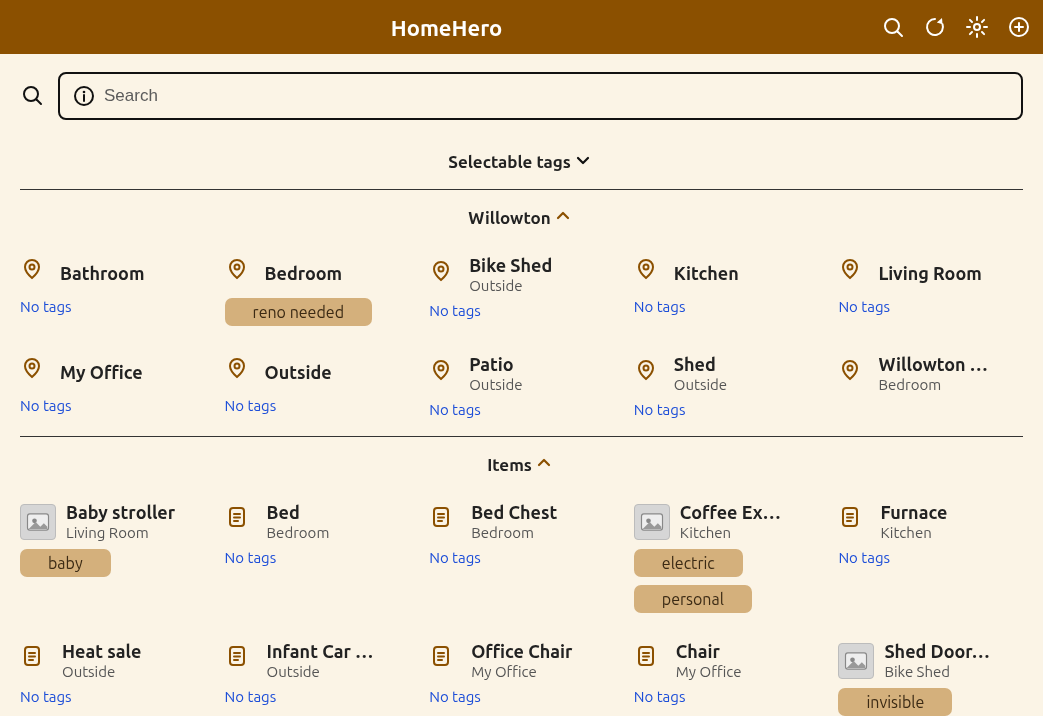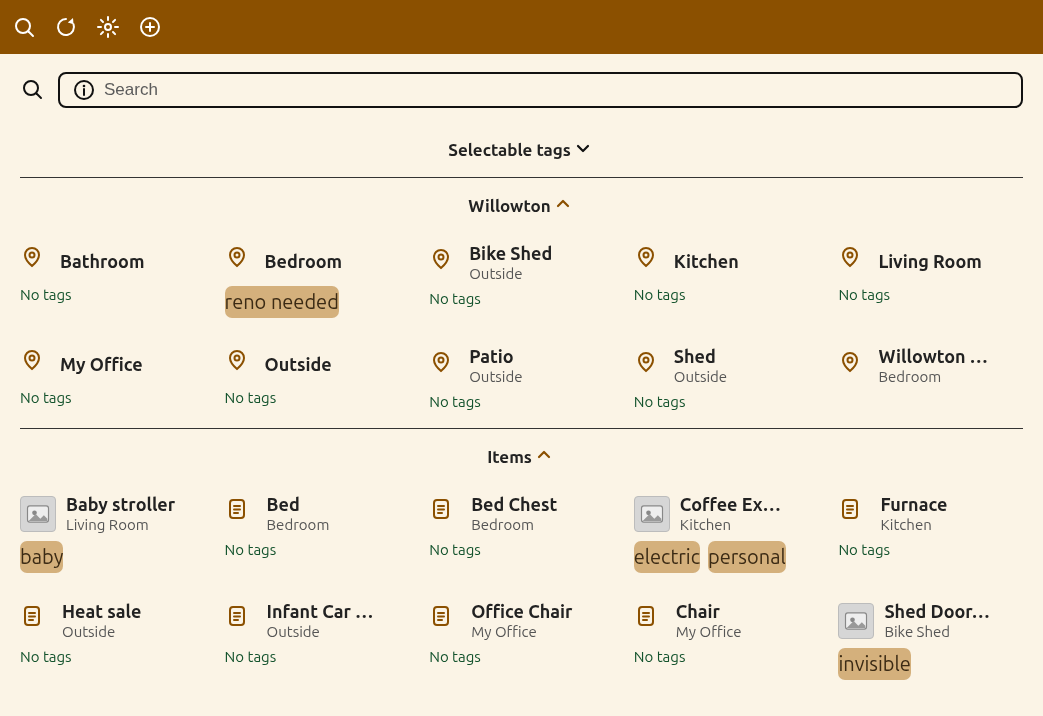--- a/index.html
+++ b/index.html
@@ -39,21 +39,21 @@
     align-items: center;
     gap: 14px;
     padding: 18px 0 14px 0;
   }
   .search-box {
     flex: 1;
     display: flex;
     align-items: center;
     border: 2px solid #111;
     border-radius: 8px;
-    height: 36px;
+    height: 48px;
     padding: 0 12px;
     gap: 10px;
     background: #fbf4e6;
   }
   .search-input {
     flex: 1;
     border: none;
     background: transparent;
     font-size: 17px;
     color: #333;
@@ -104,27 +104,27 @@
     color: #555;
     margin-top: 2px;
   }
   .tag-row {
     display: flex;
     flex-wrap: wrap;
     gap: 8px;
     font-size: 15px;
     color: #444;
   }
-  .no-tags { color: #14532d; }
+  .no-tags { color: #1d4ed8; }
   .tag-chip {
     background: #d4b07c;
     color: #3b2a14;
     border-radius: 7px;
-    padding: 6px 0;
-    font-size: 20px;
+    padding: 6px 28px;
+    font-size: 16px;
     line-height: 1;
   }
   .thumb {
     width: 36px;
     height: 36px;
     border-radius: 4px;
     flex-shrink: 0;
     display: flex;
     align-items: center;
     justify-content: center;
@@ -180,20 +180,21 @@
     <g id="svg-doc">
       <rect x="5" y="3" width="14" height="18" rx="3" fill="none" stroke="currentColor" stroke-width="2"></rect>
       <line x1="9" y1="9" x2="15" y2="9" stroke="currentColor" stroke-width="2" stroke-linecap="round"></line>
       <line x1="9" y1="12.5" x2="15" y2="12.5" stroke="currentColor" stroke-width="2" stroke-linecap="round"></line>
       <line x1="9" y1="16" x2="13" y2="16" stroke="currentColor" stroke-width="2" stroke-linecap="round"></line>
     </g>
   </defs>
 </svg>
 
 <div class="header">
+  <div class="header-title">HomeHero</div>
   <div class="header-actions">
     <span>
         <svg width="24" height="24" style="color:#fff">
           <use href="#svg-search"></use>
         </svg>
       </span>
     <span>
         <svg width="24" height="24" style="color:#fff">
           <use href="#svg-refresh"></use>
         </svg>

